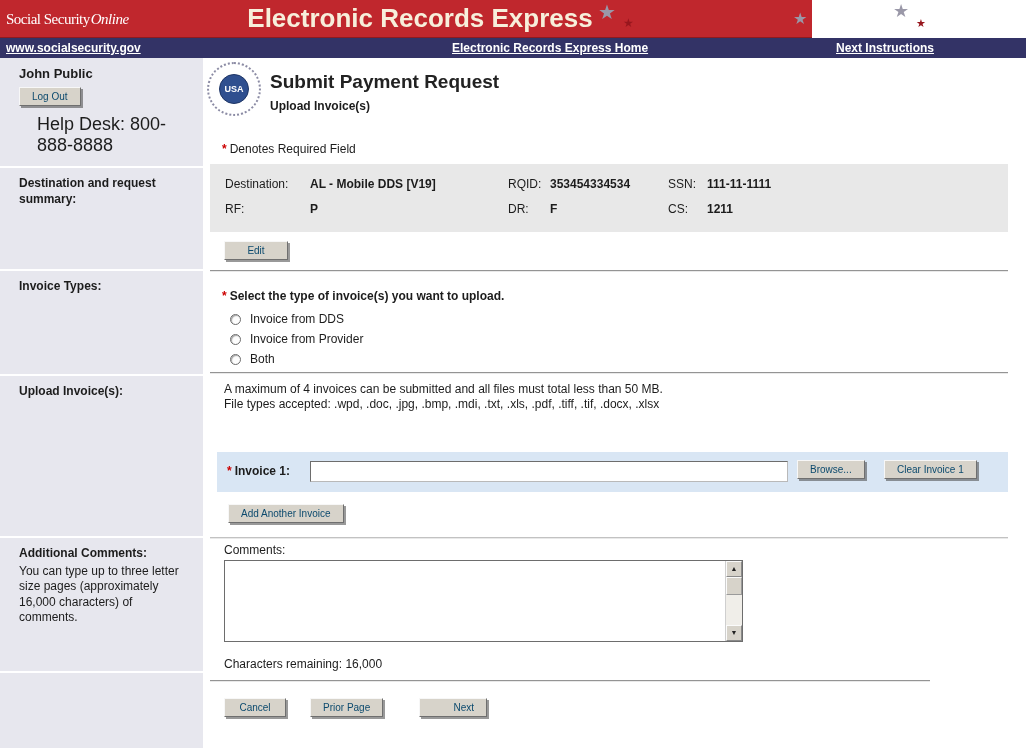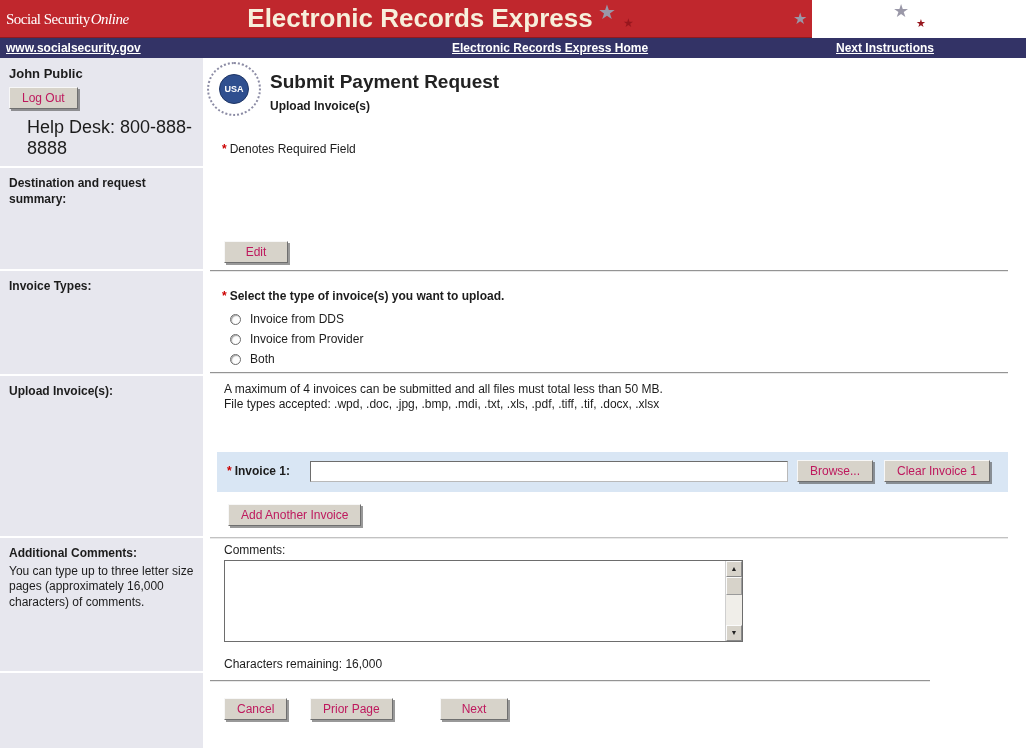--- a/index.html
+++ b/index.html
@@ -15,34 +15,34 @@
 
   
   .navbar { position:absolute; left:0; top:38px; width:1026px; height:20px; background:#333366; }
   .nav-link { position:absolute; top:3px; color:#ffffff; font-size:12px; font-weight:bold; text-decoration:underline; cursor:pointer; white-space:nowrap; }
   .nav-left { left:6px; }
   .nav-center { left:452px; }
   .nav-right { left:836px; }
 
   
   .sidebar { position:absolute; left:0; top:58px; width:203px; height:690px; background:#fff; display:flex; flex-direction:column; }
-  .side-sec { background:#e7e7ee; padding:8px 9px; font-size:12px; margin-bottom:2px; overflow:hidden; }
+  .side-sec { background:#e7e7ee; padding:8px 19px; font-size:12px; margin-bottom:2px; overflow:hidden; }
   .side-sec.s1 { height:108px; }
   .side-sec.s2 { height:101px; }
   .side-sec.s3 { height:103px; }
   .side-sec.s4 { height:160px; }
   .side-sec.s5 { height:133px; }
   .side-sec.s6 { flex:1; margin-bottom:0; }
   .side-user { font-weight:bold; font-size:13px; margin-bottom:6px; }
   .side-help { margin-top:8px; font-size:18px;margin-left:18px; }
   .side-head { font-weight:bold; font-size:12px; line-height:1.3; }
   .side-body { font-size:12px; line-height:1.3; margin-top:2px; }
 
   
-  .win-btn { display:inline-block; background:#d7d3ca; color:#be185d; font-family:"Liberation Sans", sans-serif; font-size:12px;
+  .win-btn { display:inline-block; background:#d7d3ca; color:#0c4a6e; font-family:"Liberation Sans", sans-serif; font-size:10px;
     padding:3px 12px; border:1px solid #6f6f6f; border-top-color:#f7f7f7; border-left-color:#f7f7f7;
     box-shadow:2px 2px 0 rgba(70,70,70,.55); cursor:pointer; white-space:nowrap; }
 
   
   .main-el { position:absolute; }
   .seal { left:207px; top:62px; width:54px; height:54px; border-radius:50%; background:#fff; border:2px dotted #8b8ba4;
     display:flex; align-items:center; justify-content:center; }
   .seal-inner { width:30px; height:30px; border-radius:50%; background:#2f4f8f; color:#fff; font-size:9px; font-weight:bold;
     display:flex; align-items:center; justify-content:center; border:1px solid #1e3565; }
   .page-title { left:270px; top:71px; font-size:19px; font-weight:bold; color:#222; }
@@ -79,21 +79,21 @@
   .ta-input { flex:1; border:none; resize:none; outline:none; font:12px "Liberation Sans", sans-serif; padding:3px 4px; background:#fff; }
   .ta-scroll { width:17px; background:#f0eee9; border-left:1px solid #cfcfcf; display:flex; flex-direction:column; }
   .ta-btn { height:16px; background:#d7d3ca; border:1px solid #8a8a8a; border-top-color:#fbfbfb; border-left-color:#fbfbfb;
     font-size:7px; line-height:13px; text-align:center; color:#222; cursor:pointer; }
   .ta-thumb { height:18px; background:#d7d3ca; border:1px solid #9a9a9a; border-top-color:#fbfbfb; border-left-color:#fbfbfb; cursor:grab; }
   .ta-track { flex:1; }
 
   .remaining { left:224px; top:657px; font-size:12px; }
   .btn-cancel { position:absolute; left:224px; top:698px; min-width:62px; text-align:center; }
   .btn-prior { position:absolute; left:310px; top:698px; }
-  .btn-next { position:absolute; left:440px; top:698px; min-width:68px; text-align:center; }
+  .btn-next { position:absolute; left:419px; top:698px; min-width:68px; text-align:right; }
 </style>
 </head>
 <body>
 
 <div id="page">
 
   <div class="banner">
     <div class="brand">
       <span>Social Security</span><span class="accent">Online</span>
     </div>
@@ -136,20 +136,34 @@
   <div class="main-el seal">
     <div class="seal-inner">USA</div>
   </div>
   <div class="main-el page-title">Submit Payment Request</div>
   <div class="main-el page-subtitle">Upload Invoice(s)</div>
 
   <div class="main-el req-note">
     <span class="req-star">*</span><span>Denotes Required Field</span>
   </div>
 
+  <div class="main-el summary-box">
+    <span class="sum-item r1 c1l">Destination:</span>
+    <span class="sum-item sum-val r1 c1v">AL - Mobile DDS [V19]</span>
+    <span class="sum-item r1 c2l">RQID:</span>
+    <span class="sum-item sum-val r1 c2v">353454334534</span>
+    <span class="sum-item r1 c3l">SSN:</span>
+    <span class="sum-item sum-val r1 c3v">111-11-1111</span>
+    <span class="sum-item r2 c1l">RF:</span>
+    <span class="sum-item sum-val r2 c1v">P</span>
+    <span class="sum-item r2 c2l">DR:</span>
+    <span class="sum-item sum-val r2 c2v">F</span>
+    <span class="sum-item r2 c3l">CS:</span>
+    <span class="sum-item sum-val r2 c3v">1211</span>
+  </div>
 
   <button class="win-btn btn-edit">Edit</button>
 
   <div class="divider" style="left:210px; top:270px; width:798px;"></div>
 
   <div class="main-el prompt">
     <span class="req-star">*</span><span>Select the type of invoice(s) you want to upload.</span>
   </div>
   <div class="radio-row" style="top:311px;">
     <span class="radio"></span>

